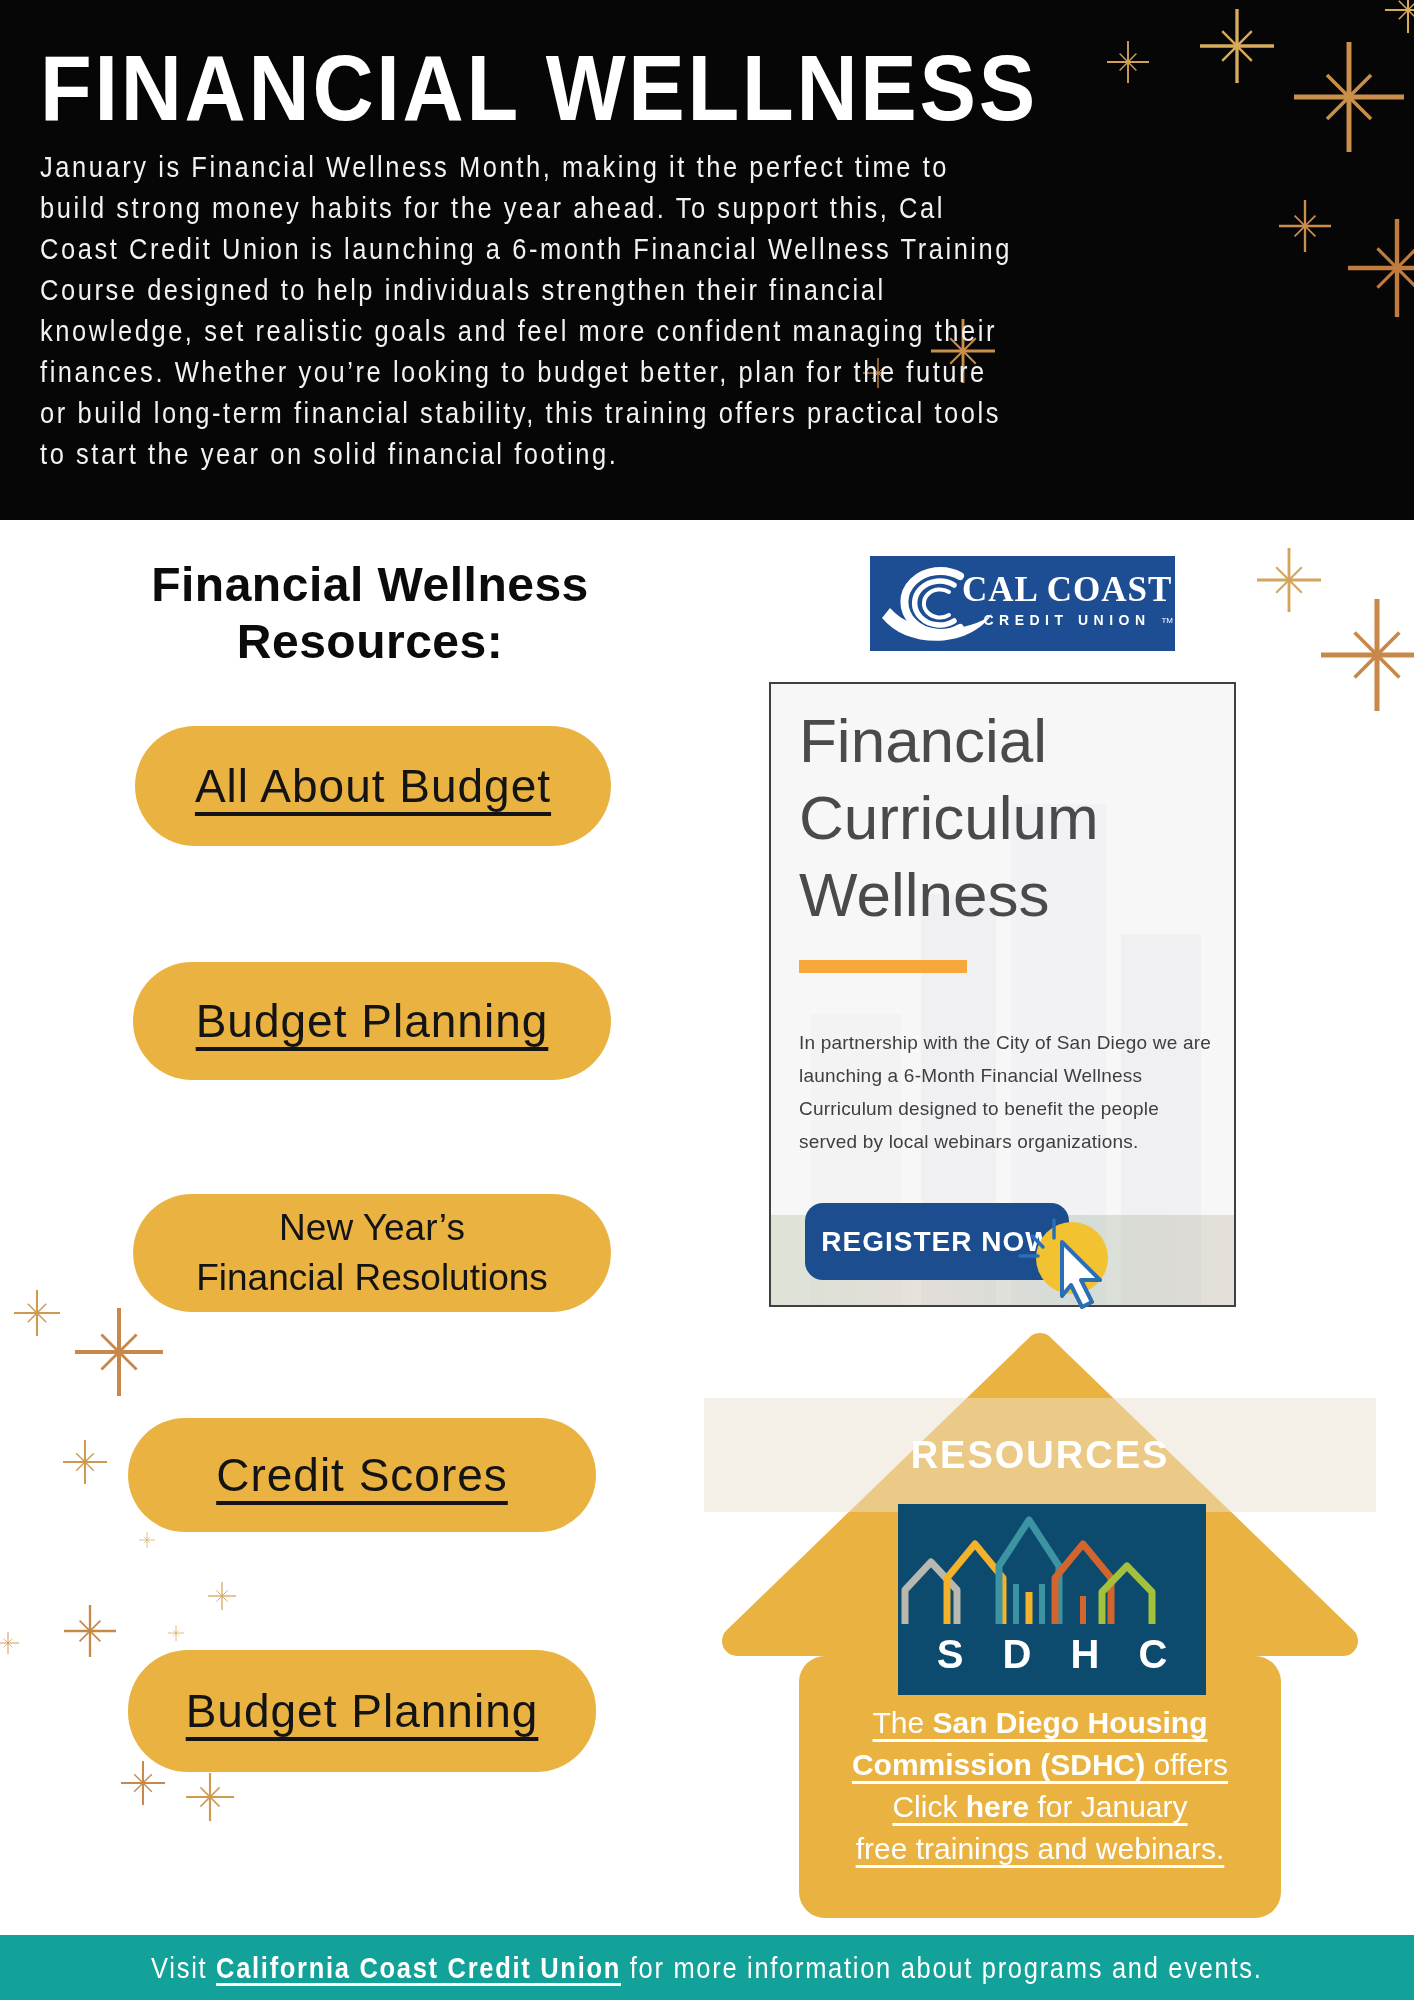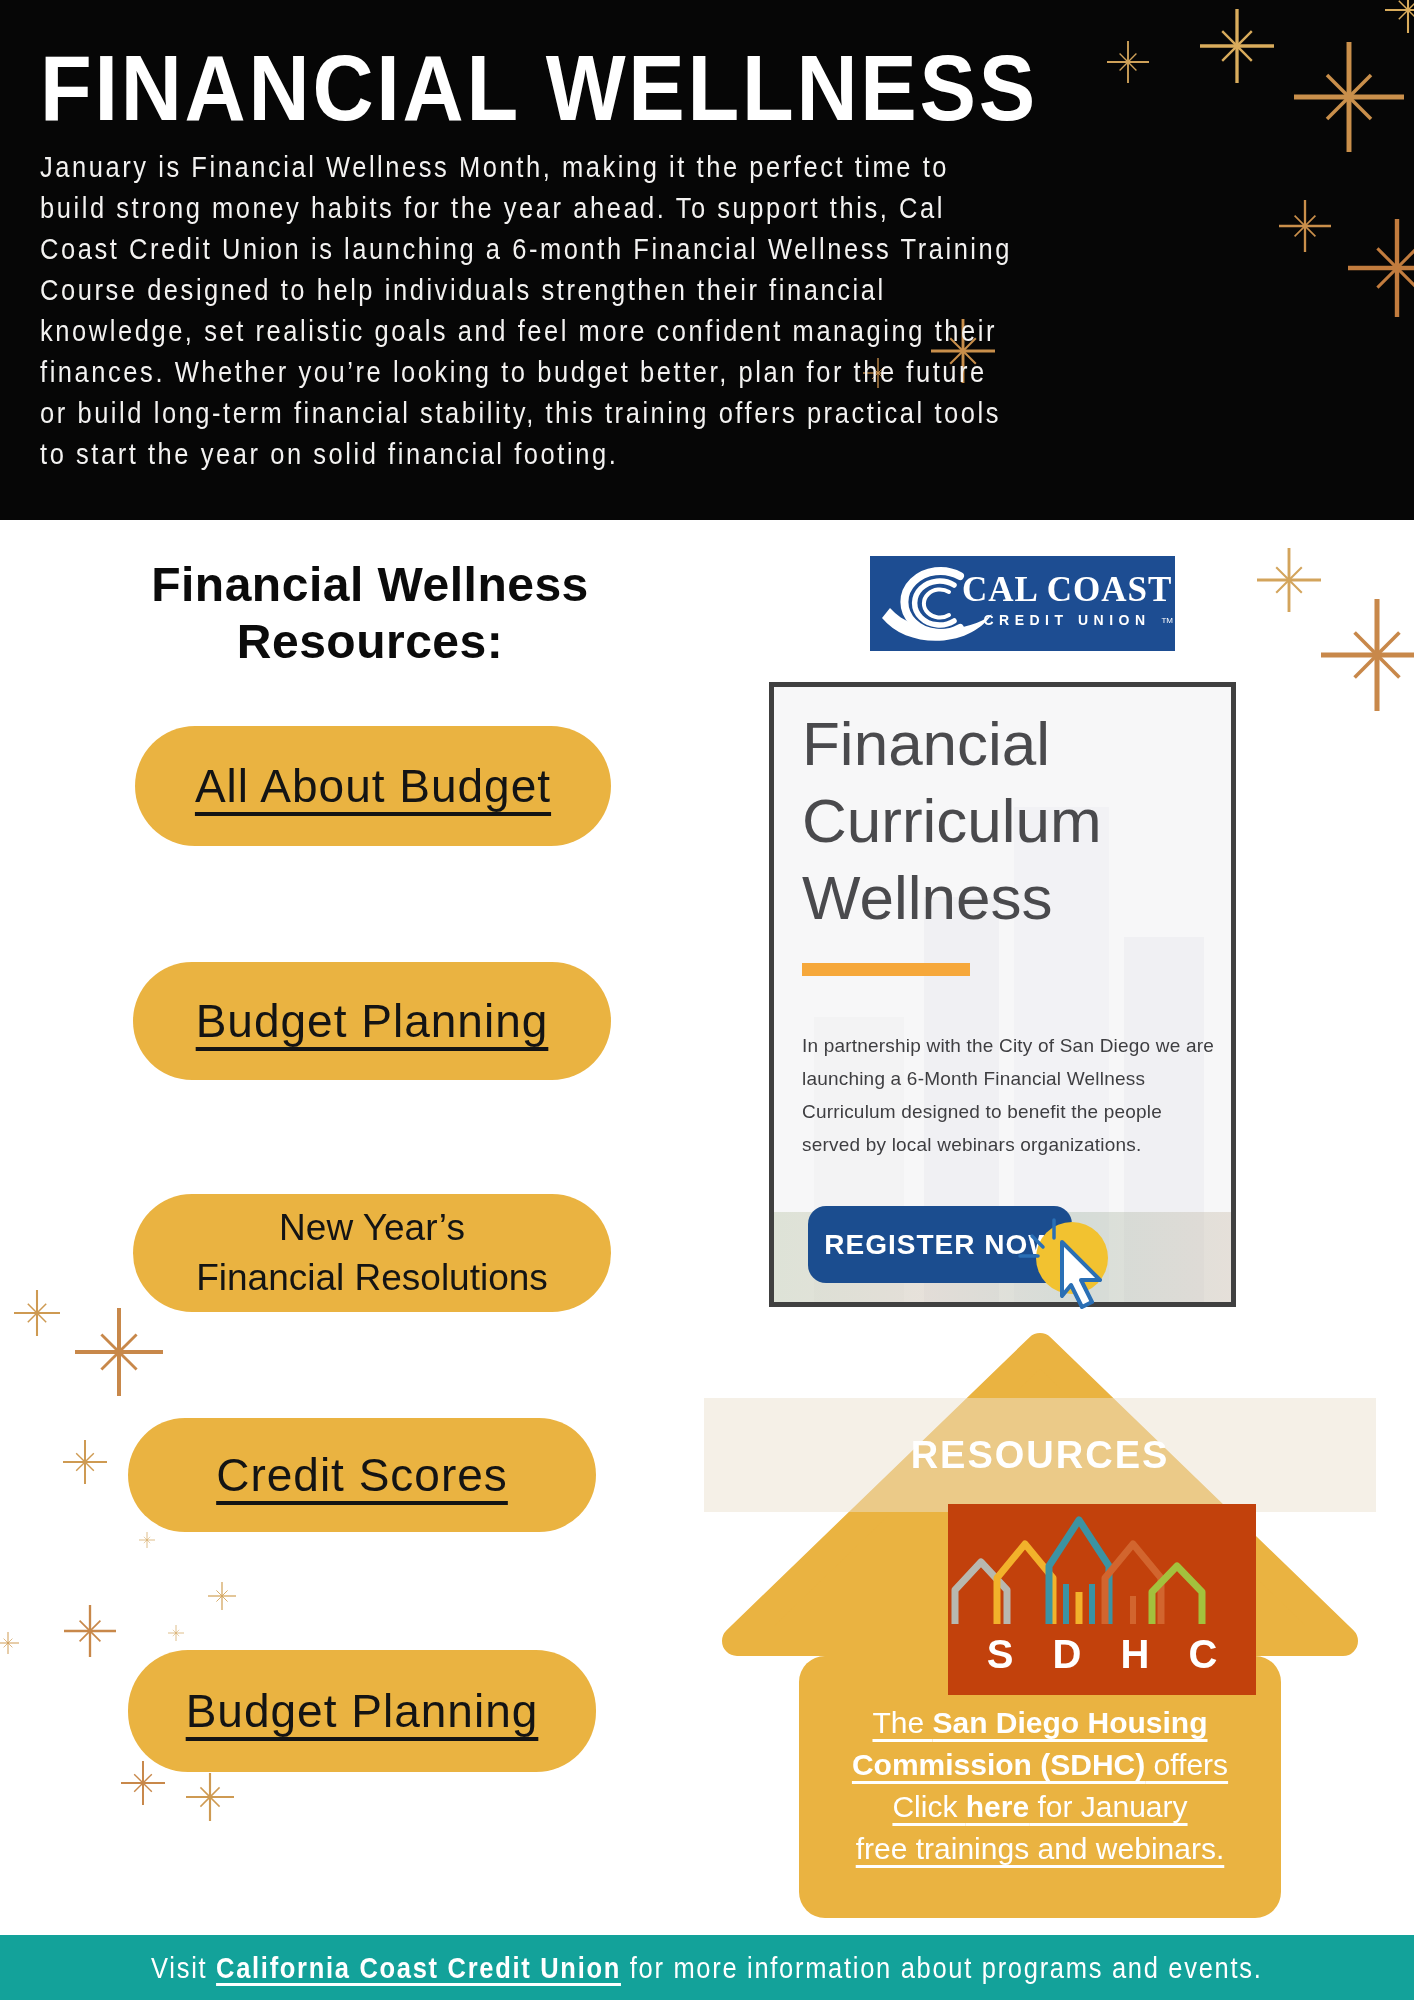--- a/index.html
+++ b/index.html
@@ -36,21 +36,21 @@
   .cc-logo{position:absolute;left:870px;top:556px;width:305px;height:95px;background:#1D4D92;z-index:2;}
   .cc-swoosh{position:absolute;left:4px;top:8px;}
   .cc-top{position:absolute;left:92px;top:14px;width:206px;text-align:center;color:#fff;
           font-family:"Liberation Serif",serif;font-weight:700;font-size:35px;letter-spacing:1px;white-space:nowrap;}
   .cc-bottom{position:absolute;left:104px;top:56px;width:186px;text-align:center;color:#fff;
           font-size:14px;font-weight:700;letter-spacing:5.5px;white-space:nowrap;}
   .cc-tm{position:absolute;right:2px;bottom:26px;color:#fff;font-size:8px;margin-left:48px;}
 
   
   .card{position:absolute;left:769px;top:682px;width:467px;height:625px;background:#F7F7F8;
-        border:5px solid #404040;box-sizing:border-box;z-index:2;overflow:hidden;}
+        border:2px solid #404040;box-sizing:border-box;z-index:2;overflow:hidden;}
   .card .sky{position:absolute;background:#EBEBEF;opacity:.55;}
   .card .photo{position:absolute;left:0;bottom:0;width:100%;height:90px;opacity:.35;
         background:linear-gradient(90deg,#aebc9a,#c9b9a4,#9fb39f,#c4b4a0);}
   .card-title{position:absolute;left:28px;top:18px;color:#4A4A4D;font-size:62px;line-height:77px;font-weight:400;}
   .orange-bar{position:absolute;left:28px;top:276px;width:168px;height:13px;background:#F6A83B;}
   .card-body{position:absolute;left:28px;top:342px;color:#3E3E41;font-size:19px;line-height:33px;
              letter-spacing:.2px;white-space:nowrap;}
   .register-btn{position:absolute;left:34px;top:519px;width:264px;height:77px;background:#1B4D8F;
                 border-radius:18px;color:#ffffff;font-weight:800;font-size:28px;letter-spacing:1px;
                 display:flex;align-items:center;justify-content:center;cursor:pointer;}
@@ -58,21 +58,21 @@
                    background:#F2C230;z-index:3;}
   .cursor-svg{position:absolute;left:1008px;top:1212px;z-index:4;}
 
   
   .roof-svg{position:absolute;left:690px;top:1318px;z-index:2;}
   .banner{position:absolute;left:704px;top:1398px;width:672px;height:114px;z-index:3;
           background:rgba(236,226,208,.5);display:flex;align-items:center;justify-content:center;}
   .banner-text{color:#ffffff;font-weight:800;font-size:38px;letter-spacing:2px;}
   .house-body{position:absolute;left:799px;top:1656px;width:482px;height:262px;background:#EAB341;
               border-radius:26px;z-index:2;}
-  .sdhc{position:absolute;left:948px;top:1504px;width:308px;height:191px;background:#c2410c;z-index:4;}
+  .sdhc{position:absolute;left:898px;top:1504px;width:308px;height:191px;background:#0c4a6e;z-index:4;}
   .sdhc-letters{position:absolute;left:0;right:0;top:128px;text-align:center;color:#fff;
                 font-weight:800;font-size:40px;letter-spacing:14px;padding-left:14px;}
   .house-link{position:absolute;left:810px;top:1702px;width:460px;z-index:4;text-align:center;
               color:#ffffff;font-size:30px;line-height:42px;cursor:pointer;}
   .hl-underline{text-decoration:underline;text-decoration-thickness:2.5px;text-underline-offset:6px;}
   .hl-bold{font-weight:800;}
 
   
   .footer{position:absolute;left:0;top:1935px;width:1414px;height:65px;background:#13A29A;z-index:2;
           display:flex;align-items:center;justify-content:center;}

